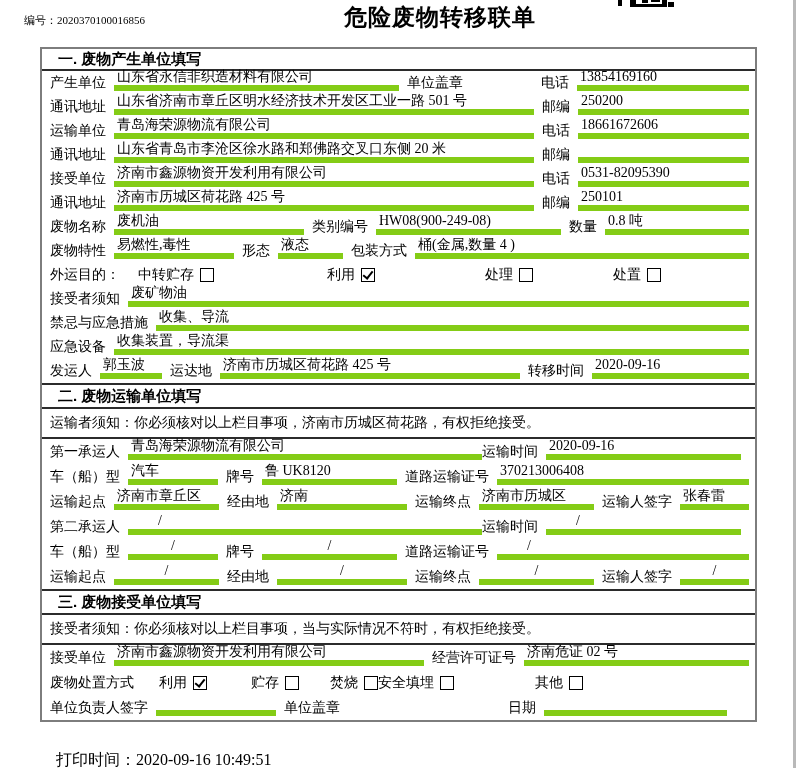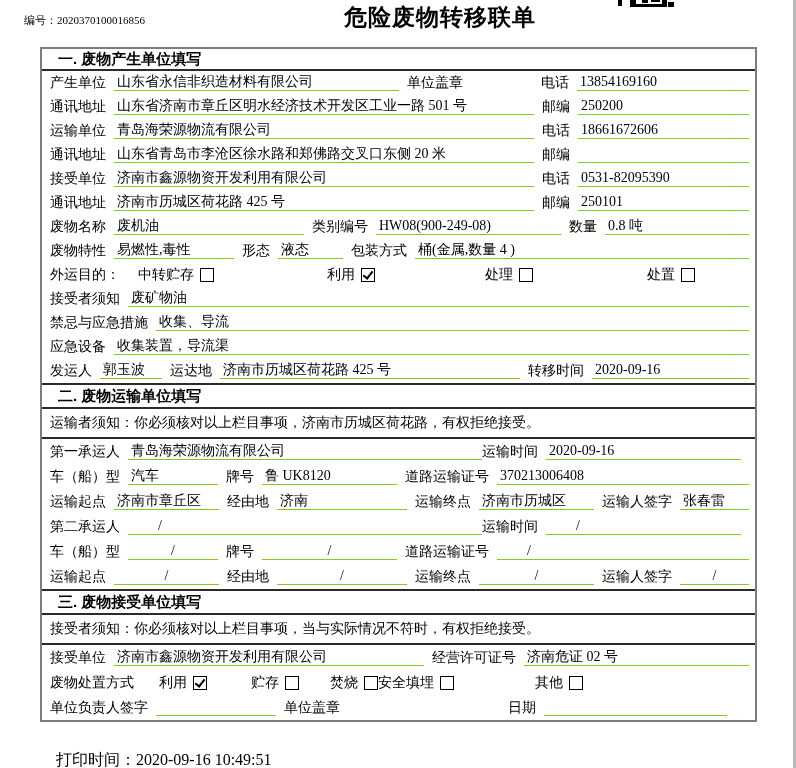--- a/index.html
+++ b/index.html
@@ -15,32 +15,32 @@
        border:2px solid #7d7d7d;background:#fff}
   .sec{height:20px;display:flex;align-items:center;padding:0 16px;font-weight:bold;
        font-size:15px;border-bottom:2px solid #2b2b2b;
        font-family:"Liberation Sans","DejaVu Sans",sans-serif}
   .sec.bt{border-top:2px solid #2b2b2b;height:22px}
   .notice{height:28px;display:flex;align-items:center;padding:0 8px;
           border-bottom:2px solid #2b2b2b;white-space:nowrap}
   .r{display:flex;align-items:flex-end;height:24px;padding:0 6px 4px 8px;box-sizing:border-box}
   .r25{height:25px}
   .l{white-space:nowrap;margin-right:8px;line-height:17px}
-  .v{border-bottom:1px solid #84cc16;white-space:nowrap;padding:0 3px;line-height:17px;
+  .v{border-bottom:6px solid #84cc16;white-space:nowrap;padding:0 3px;line-height:17px;
      min-height:17px;box-sizing:border-box}
   .v:not(.f){margin-right:8px}
   .f{flex:1}
   .ctr{text-align:center}
   .sl30{padding-left:30px}
   .mr14{margin-right:14px}.mr22{margin-right:22px}.w62{width:62px}.w65{width:65px}.w90{width:90px}.w105{width:105px}
   .w115{width:115px}.w120{width:120px}.w130{width:130px}.w135{width:135px}.w185{width:185px}.w190{width:190px}.w195{width:195px}
   .w240{width:240px}.w285{width:285px}.w300{width:300px}.w310{width:310px}.w420{width:420px}
   .m10{margin-left:10px}.m17{margin-left:17px}.m31{margin-left:31px}.m34{margin-left:44px}
   .m42{}.m70{margin-left:70px}.m81{margin-left:81px}
-  .m110{margin-left:110px}.m113{margin-left:113px}.m114{margin-left:114px}.m160{margin-left:160px}
+  .m110{margin-left:110px}.m113{margin-left:113px}.m114{margin-left:80px}.m160{margin-left:160px}
   .grp{display:flex;align-items:center;white-space:nowrap;line-height:17px}
   .cb{display:inline-block;width:12px;height:12px;border:1px solid #000;margin-left:6px;
       position:relative;flex:none}
   .cb.checked::after{content:"";position:absolute;left:3px;top:0;width:4px;height:8px;
       border-right:2px solid #000;border-bottom:2px solid #000;transform:rotate(38deg)}
   .pt{position:absolute;left:56px;top:750px;font-size:16px;white-space:nowrap}
 </style>
 </head>
 <body>
 

